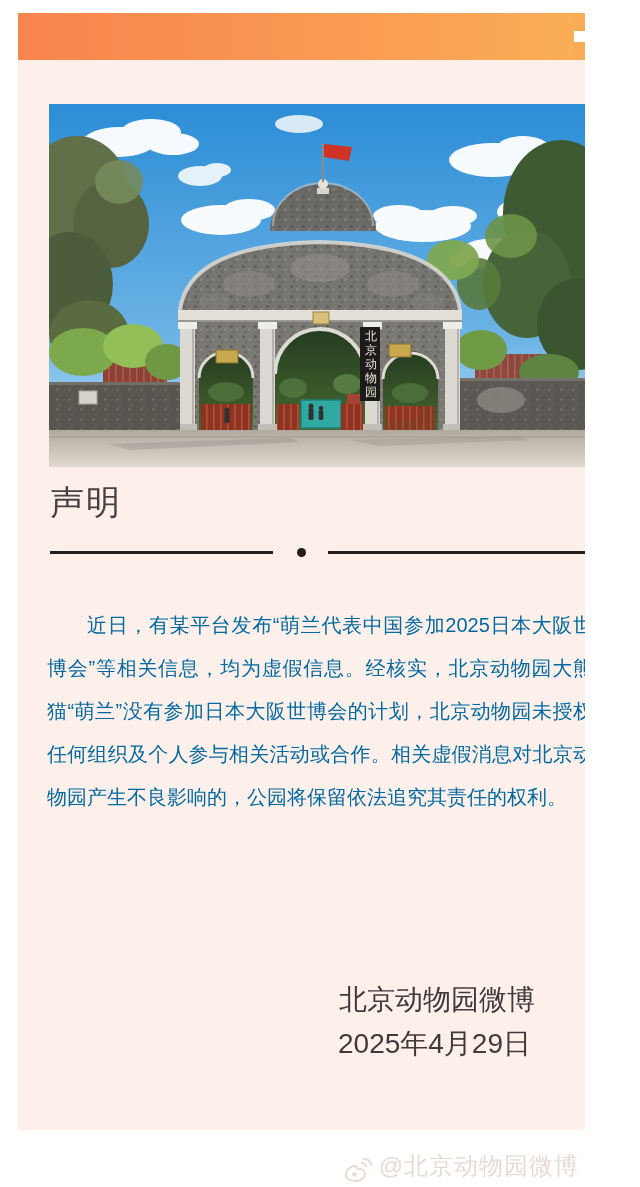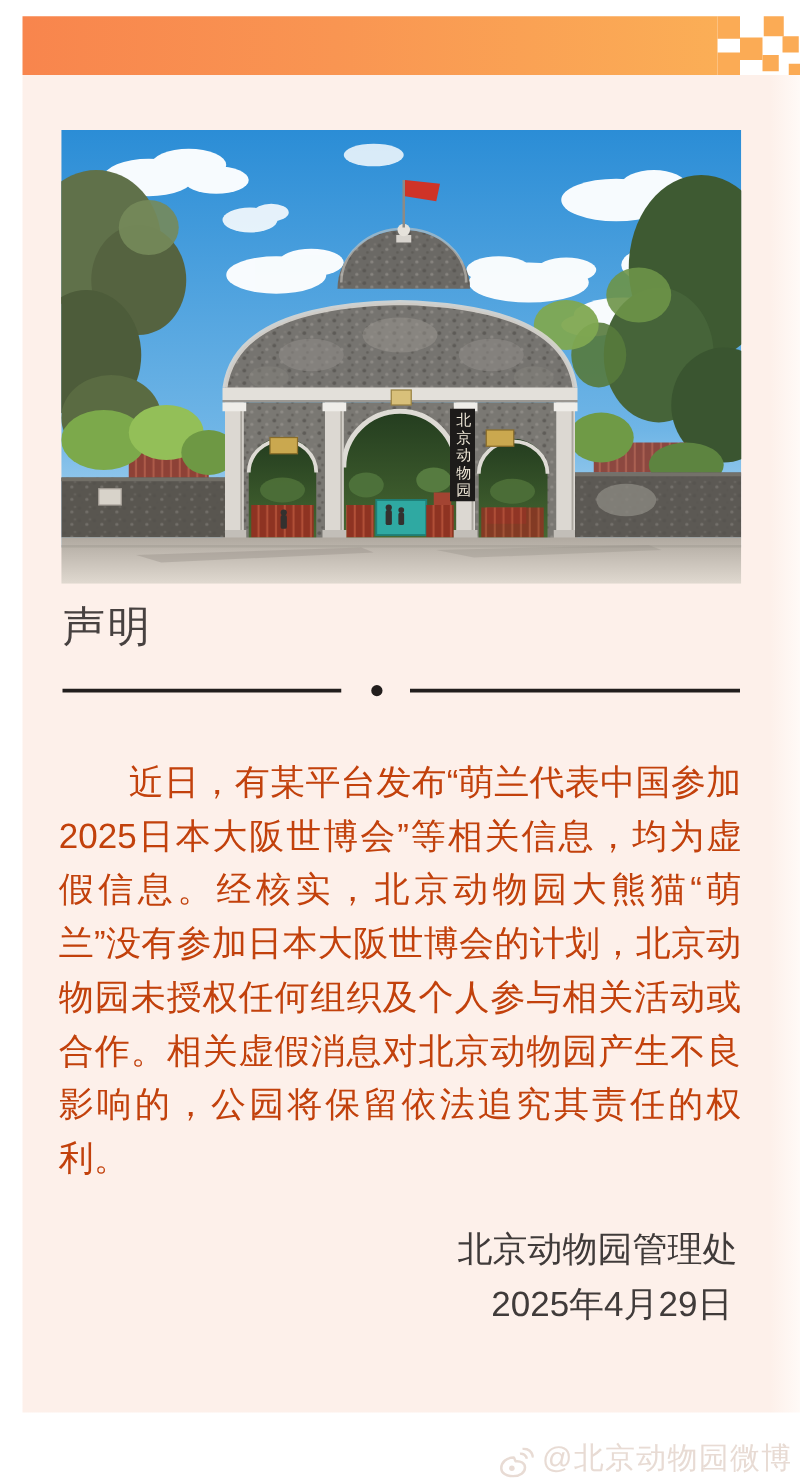--- a/index.html
+++ b/index.html
@@ -1,16 +1,16 @@
 <!DOCTYPE html>
 <html><head>
 <meta charset="utf-8">
 <style>
   html,body{margin:0;padding:0;background:#ffffff;}
-  .page{position:relative;width:640px;height:1187px;background:#ffffff;overflow:hidden;
+  .page{position:relative;width:585px;height:1187px;background:#ffffff;overflow:hidden;
         font-family:"Liberation Sans",sans-serif;}
   
   .topbar{position:absolute;left:18px;top:13px;width:556px;height:47px;
           background:linear-gradient(90deg,#f8854d 0%,#f99552 45%,#fbae56 100%);}
   .mosaic{position:absolute;left:0;top:0;width:640px;height:70px;pointer-events:none;}
   .sq{position:absolute;background:#fbab55;}
   
   .panel{position:absolute;left:18px;top:60px;width:622px;height:1070px;
          background:linear-gradient(90deg,#fdf0ea 0px,#fdf0ea 598px,#fffaf7 622px);}
   
@@ -18,21 +18,21 @@
   
   .title{position:absolute;left:50px;top:484px;width:502px;
          font-size:34px;line-height:36px;font-weight:500;color:#474140;letter-spacing:2px;}
   
   .divider{position:absolute;left:50px;top:548px;width:542px;display:flex;align-items:center;}
   .divider .l1{width:223px;height:3px;background:#221e1d;}
   .divider .dot{width:9px;height:9px;border-radius:50%;background:#221e1d;margin:0 22px 0 24px;}
   .divider .l2{flex:1;height:3px;background:#221e1d;}
   
   .body-text{position:absolute;left:47px;top:604px;width:546px;
-             font-size:28px;line-height:43px;color:#c2410c;
+             font-size:20px;line-height:43px;color:#0369a1;
              text-align:justify;text-indent:2em;margin:0;}
   .signature{position:absolute;right:50px;top:982px;font-size:28px;line-height:36px;color:#403b3a;}
   .date{position:absolute;right:54px;top:1026px;font-size:28px;line-height:36px;color:#403b3a;margin-left:36px;}
   
   .watermark{position:absolute;right:6px;top:1150px;display:flex;align-items:flex-end;gap:7px;
              color:#e7dad2;opacity:.95;font-size:24px;letter-spacing:1px;}
   .watermark svg{display:block;}
 </style>
 </head>
 <body>
@@ -268,21 +268,21 @@
   <div class="title">声明</div>
 
   <div class="divider">
     <div class="l1"></div>
     <div class="dot"></div>
     <div class="l2"></div>
   </div>
 
   <p class="body-text">近日，有某平台发布“萌兰代表中国参加2025日本大阪世博会”等相关信息，均为虚假信息。经核实，北京动物园大熊猫“萌兰”没有参加日本大阪世博会的计划，北京动物园未授权任何组织及个人参与相关活动或合作。相关虚假消息对北京动物园产生不良影响的，公园将保留依法追究其责任的权利。</p>
 
-  <div class="signature">北京动物园管理处</div>
+  <div class="signature">北京动物园微博</div>
   <div class="date">2025年4月29日</div>
 
   <div class="watermark">
     <svg width="27" height="24" viewBox="0 0 27 24" xmlns="http://www.w3.org/2000/svg" fill="none" stroke="#e7dad2" stroke-width="2">
       <path d="M11,8 C5,8 1,12 1,16.5 C1,20.5 5,23 10.5,23 C16,23 20,20 20,16 C20,12.5 16.5,10.5 12.5,11 C11.5,9.5 11.8,8.5 11,8 Z"></path>
       <circle cx="9.5" cy="16.5" r="2.2" fill="#e7dad2" stroke="none"></circle>
       <path d="M16,5 C18.5,4.5 21,6.5 21.5,9"></path>
       <path d="M18,1 C22.5,0.5 26,3.5 26.5,8"></path>
     </svg>
     <span>@北京动物园微博</span>

